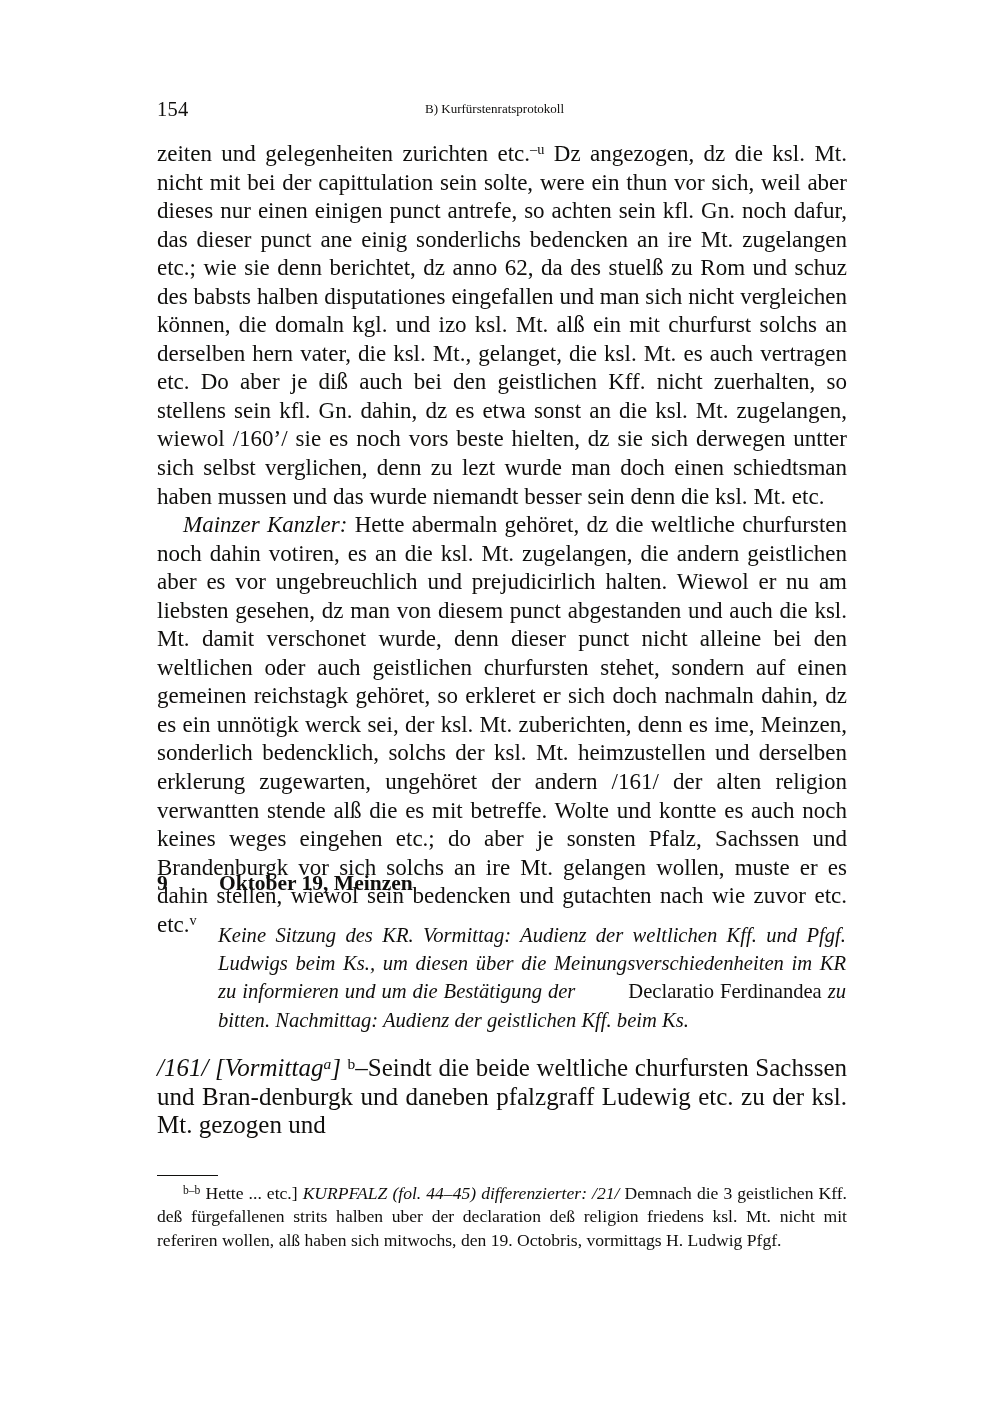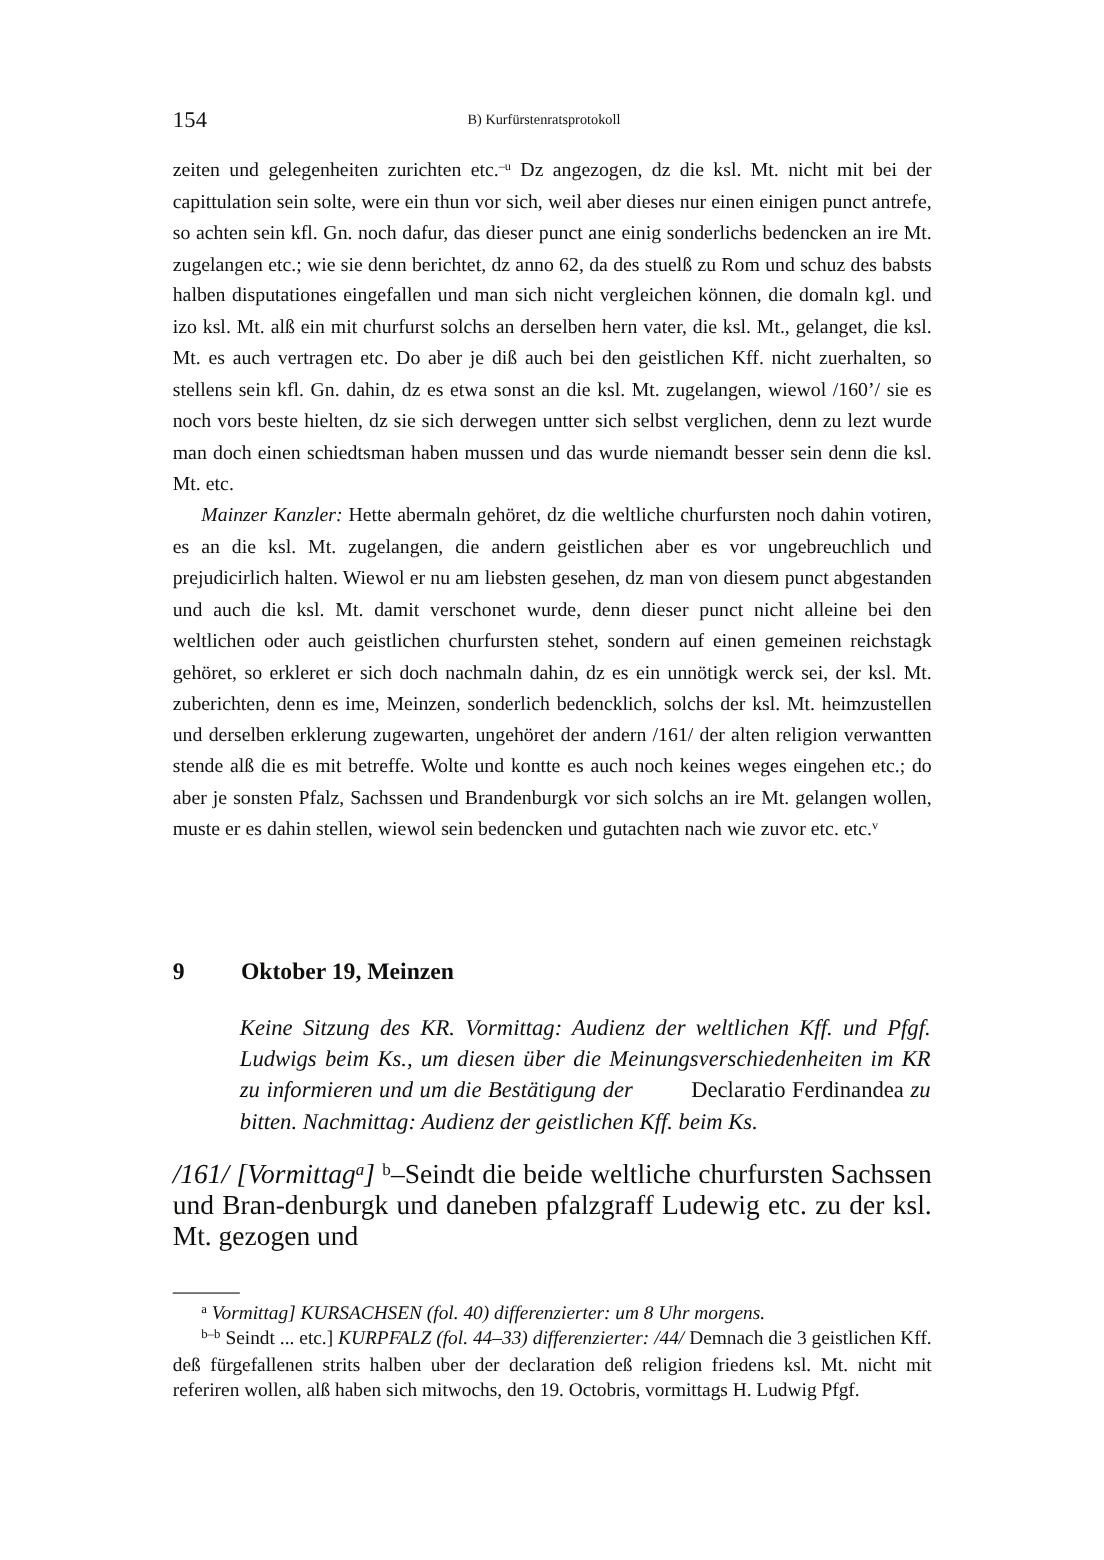--- a/index.html
+++ b/index.html
@@ -47,21 +47,21 @@
   .textblock {
     position: absolute;
     left: 157px;
     top: 122px;
     width: 690px;
   }
   p.body {
     margin: 0;
     text-align: justify;
     text-align-last: left;
-    font-size: 18px;
+    font-size: 23px;
     line-height: 28.55px;
     word-spacing: 0.1px;
     hyphens: manual;
   }
   p.body.indent {
     text-indent: 26px;
   }
   .ital { font-style: italic; margin-top: 20px; }
   sup {
     font-size: 0.62em;
@@ -162,17 +162,16 @@
     <span class="ttl">Oktober 19, Meinzen</span>
   </div>
 
   <div class="regest"><span>Keine Sitzung des KR. Vormittag: Audienz der weltlichen Kff. und Pfgf. Ludwigs beim Ks., um diesen über die Meinungsverschiedenheiten im KR zu informieren und um die Bestätigung der </span><span class="roman">Declaratio Ferdinandea</span><span> zu bitten. Nachmittag: Audienz der geistlichen Kff. beim Ks.</span></div>
 
   <div class="lead"><span class="ital">/161/ </span><span class="ital">[Vormittag</span><sup class="ital">a</sup><span class="ital">] </span><sup>b</sup><span>–Seindt die beide weltliche churfursten Sachssen und Bran-denburgk und daneben pfalzgraff Ludewig etc. zu der ksl. Mt. gezogen und</span></div>
 
 
   <div class="fn-block" id="fn-var">
     <div class="fn-rule"></div>
-    <p class="fn first-ind"><sup>a</sup><span class="ital"> Vormittag]</span><span class="ital"> KURSACHSEN (fol. 40) differenzierter: um 8 Uhr morgens.</span></p>
-    <p class="fn first-ind"><sup>b–b</sup><span> Seindt ... etc.]</span><span class="ital"> KURPFALZ (fol. 44–33) differenzierter: /44/</span><span> Demnach die 3 geistlichen Kff. deß fürgefallenen strits halben uber der declaration deß religion friedens ksl. Mt. nicht mit referiren wollen, alß haben sich mitwochs, den 19. Octobris, vormittags H. Ludwig Pfgf.</span></p>
+    <p class="fn first-ind"><sup>b–b</sup><span> Hette ... etc.]</span><span class="ital"> KURPFALZ (fol. 44–45) differenzierter: /21/</span><span> Demnach die 3 geistlichen Kff. deß fürgefallenen strits halben uber der declaration deß religion friedens ksl. Mt. nicht mit referiren wollen, alß haben sich mitwochs, den 19. Octobris, vormittags H. Ludwig Pfgf.</span></p>
   </div>
 
 </div>
 
 </body></html>

